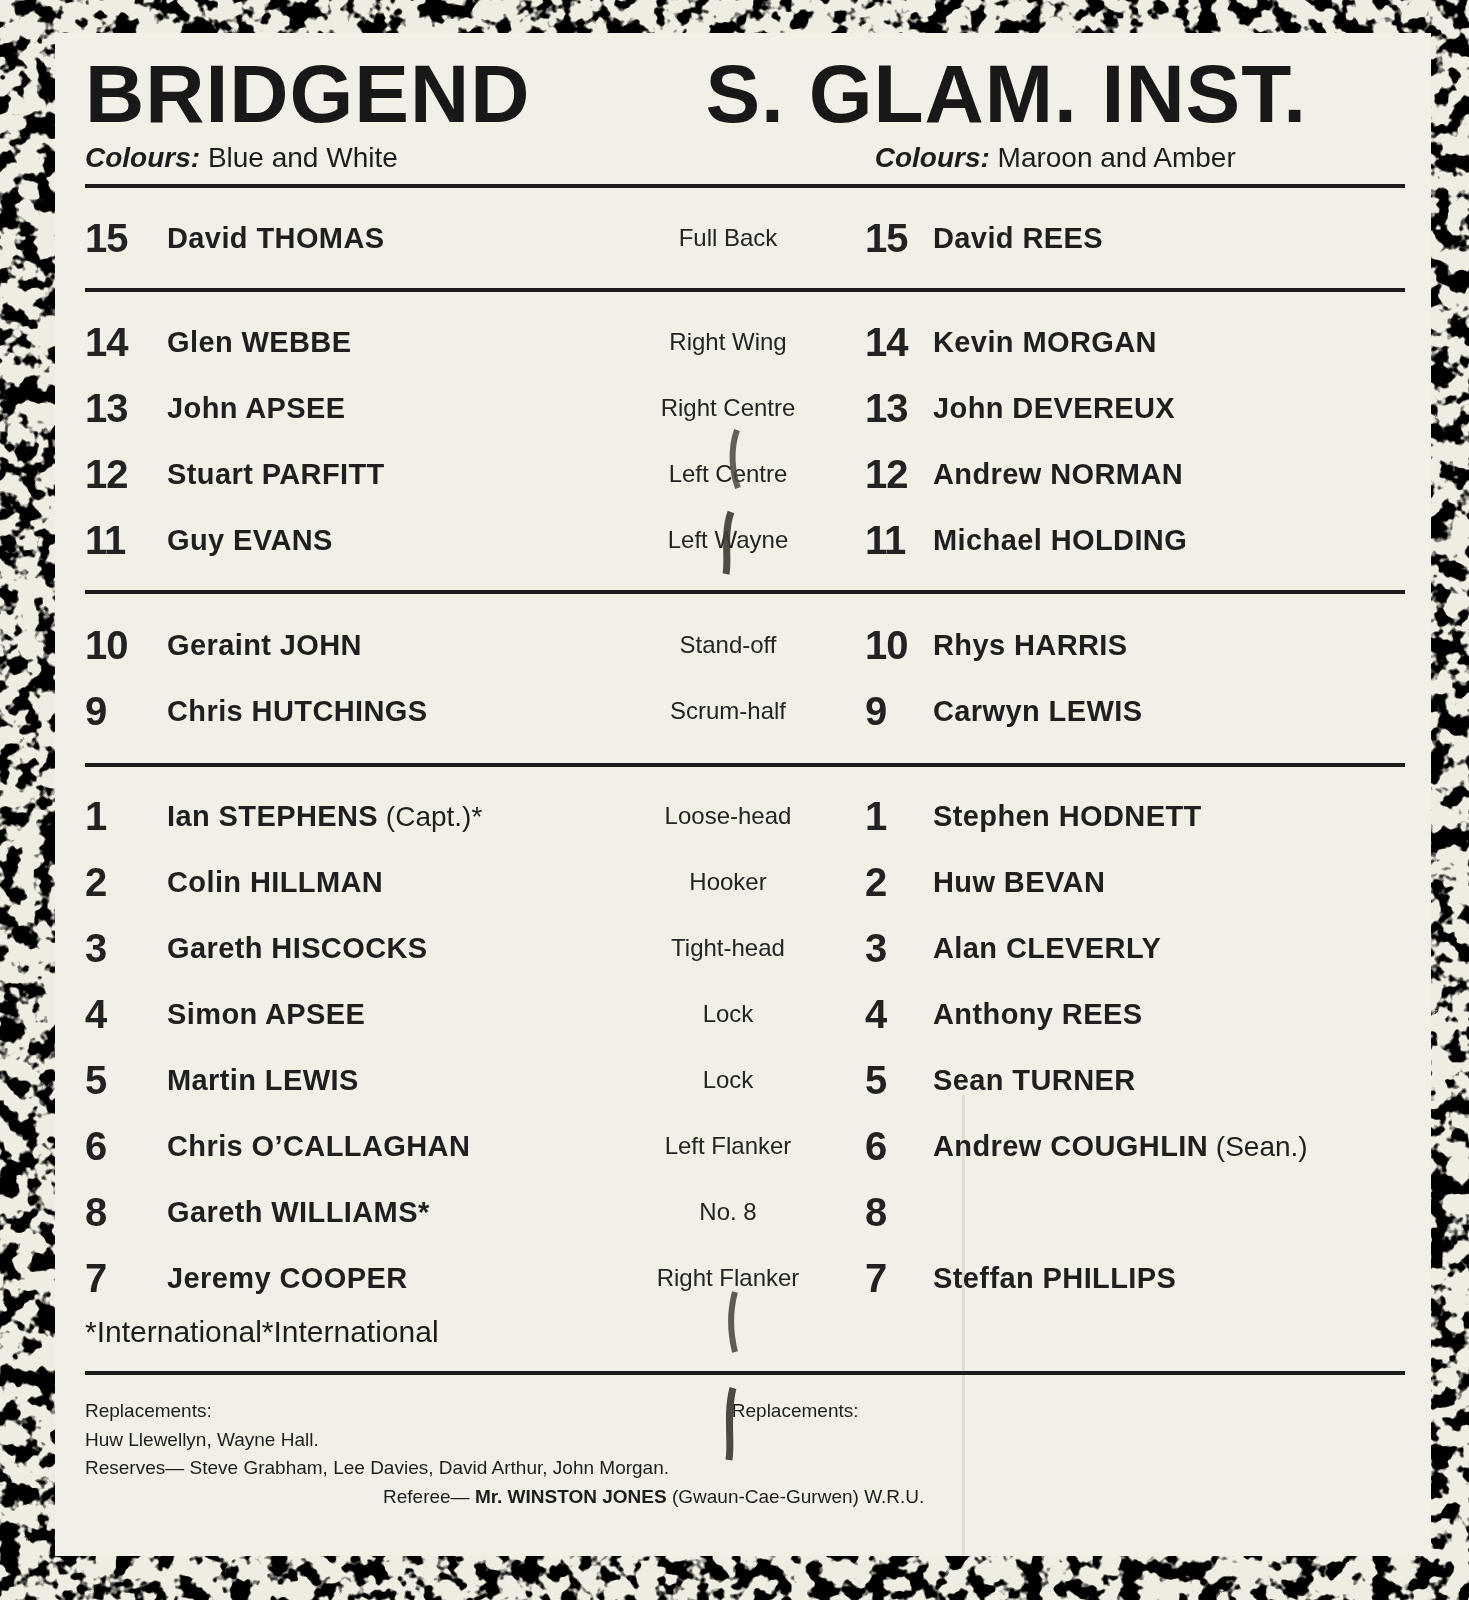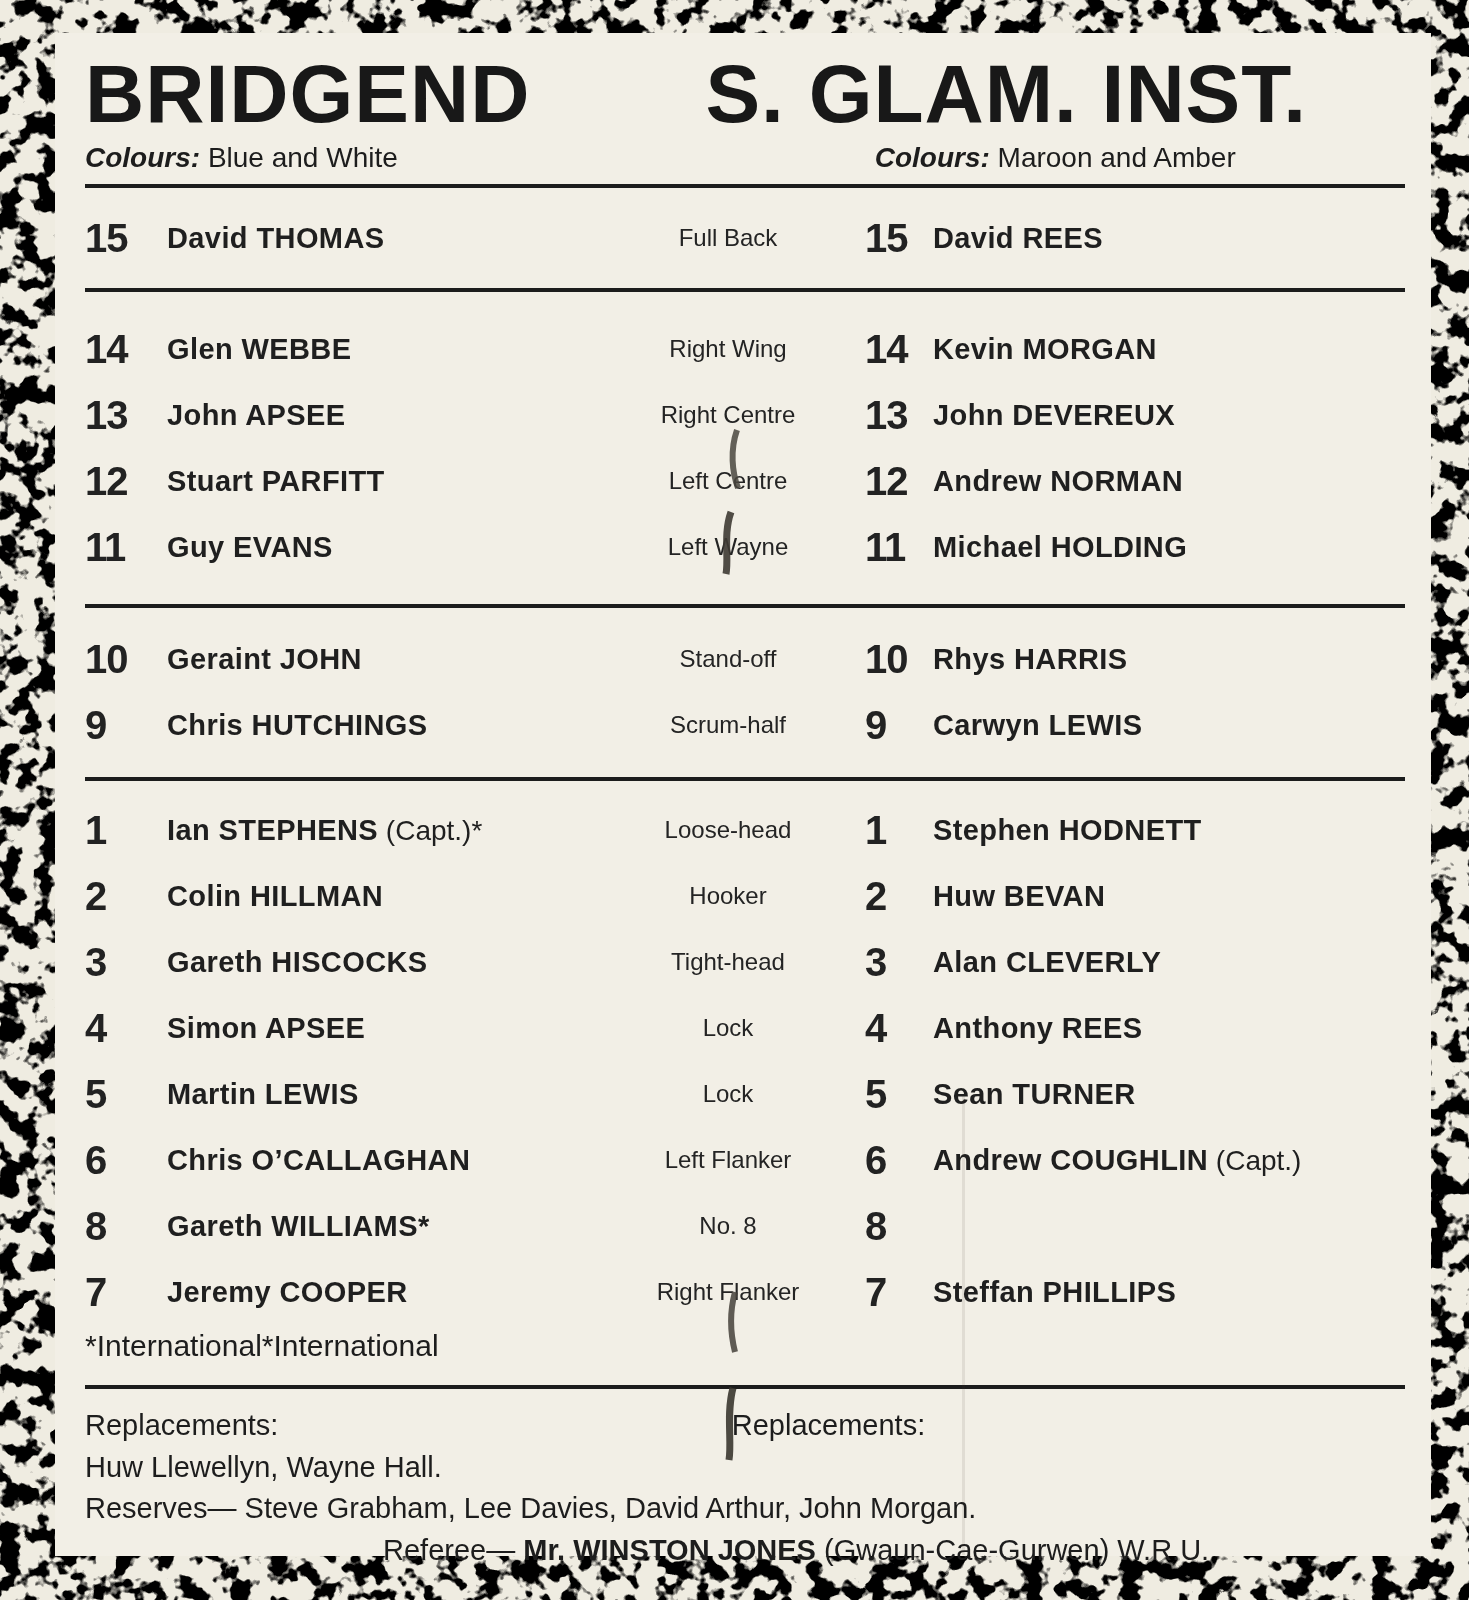--- a/index.html
+++ b/index.html
@@ -24,21 +24,21 @@
     font-size:82px;font-weight:bold;line-height:1.0;letter-spacing:1px;
     color:#181818;white-space:nowrap;
   }
   .colours-line{font-size:28px;margin-top:7px;color:#1d1d1d;}
   .team-block-right .colours-line{text-align:center;}
   .colours-label{font-style:italic;font-weight:bold;}
   .rule{height:4px;background:#1c1c1c;border:0;margin:0;}
   .rule-header{margin-top:10px;}
   
   .sec{padding:15px 0 15px 0;}
-  .sec-backs{padding:24px 0;}
+  .sec-backs{padding:17px 0;}
   .sec-half{padding:18px 0 19px 0;}
   .sec-forwards{padding:16px 0 0 0;}
   .prow{
     display:grid;
     grid-template-columns:64px 424px 238px 50px 1fr;
     column-gap:18px;
     align-items:center;
     height:66px;
   }
   .sec-full .prow{height:70px;}
@@ -55,21 +55,21 @@
     font-size:24px;font-weight:400;text-align:center;color:#242424;
     white-space:nowrap;
   }
   
   .footnote-row{
     display:flex;
     font-size:30px;color:#1d1d1d;
     padding:4px 0 22px 0;
   }
   
-  .footer{font-size:29px;line-height:1.30;color:#1d1d1d;padding-top:18px;}
+  .footer{font-size:19px;line-height:1.30;color:#1d1d1d;padding-top:24px;}
   .repl-row{display:grid;grid-template-columns:49% 1fr;}
   .footer-line{margin-top:4px;}
   .referee-line{margin-top:4px;padding-left:298px;}
   .bold{font-weight:bold;}
   
   .staples-svg{position:absolute;left:0;top:0;width:1469px;height:1600px;pointer-events:none;}
   .crease{
     position:absolute;left:962px;top:1095px;width:3px;height:460px;
     background:rgba(70,62,48,0.10);
   }
@@ -209,21 +209,21 @@
       <span class="pname"><span>Martin LEWIS</span><span class="suffix"></span></span>
       <span class="pos">Lock</span>
       <span class="num">5</span>
       <span class="pname"><span>Sean TURNER</span><span class="suffix"></span></span>
     </div>
     <div class="prow">
       <span class="num">6</span>
       <span class="pname"><span>Chris O’CALLAGHAN</span><span class="suffix"></span></span>
       <span class="pos">Left Flanker</span>
       <span class="num">6</span>
-      <span class="pname"><span>Andrew COUGHLIN</span><span class="suffix"> (Capt.)</span></span>
+      <span class="pname"><span>Andrew COUGHLIN</span><span class="suffix"> (Sean.)</span></span>
     </div>
     <div class="prow">
       <span class="num">8</span>
       <span class="pname"><span>Gareth WILLIAMS*</span><span class="suffix"></span></span>
       <span class="pos">No. 8</span>
       <span class="num">8</span>
     </div>
     <div class="prow">
       <span class="num">7</span>
       <span class="pname"><span>Jeremy COOPER</span><span class="suffix"></span></span>

